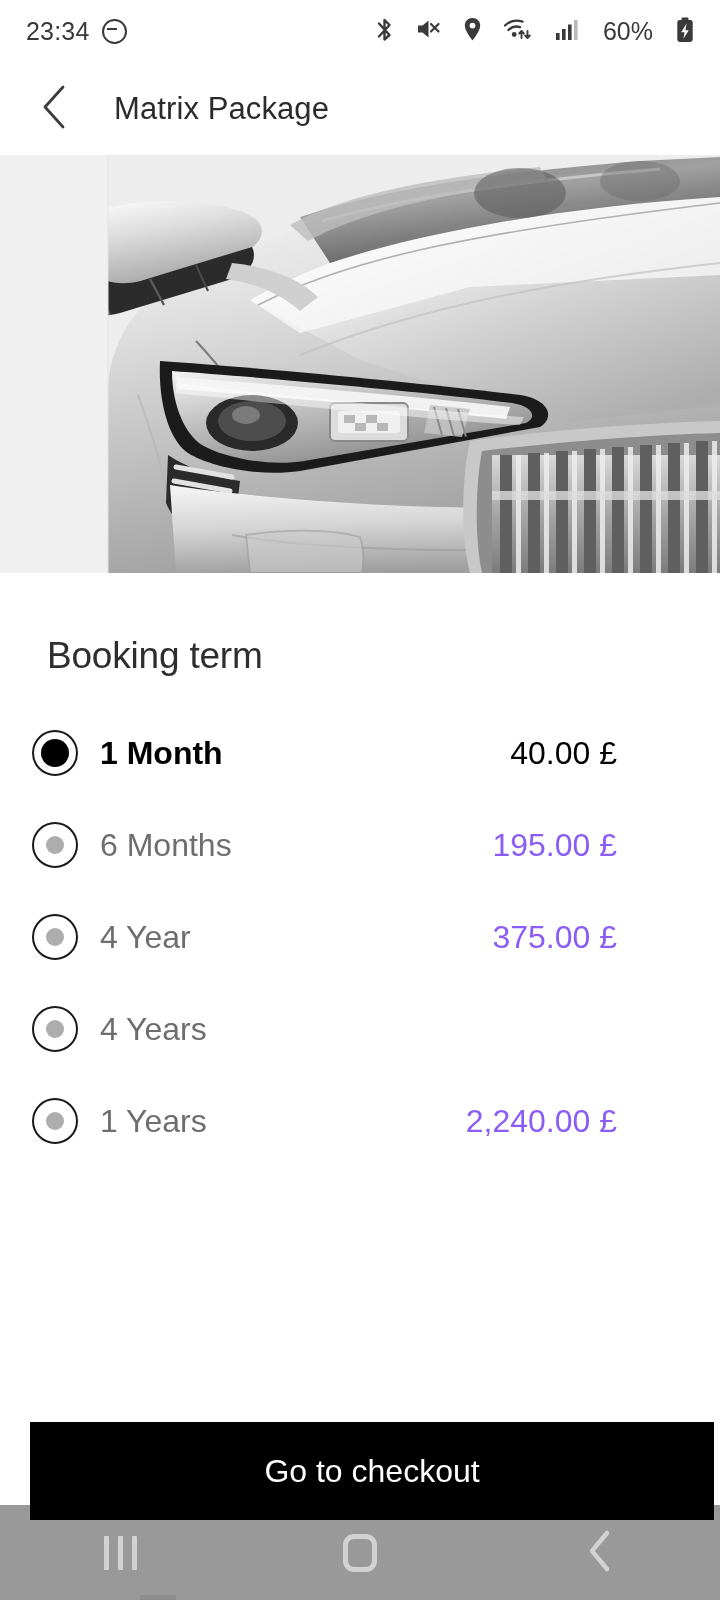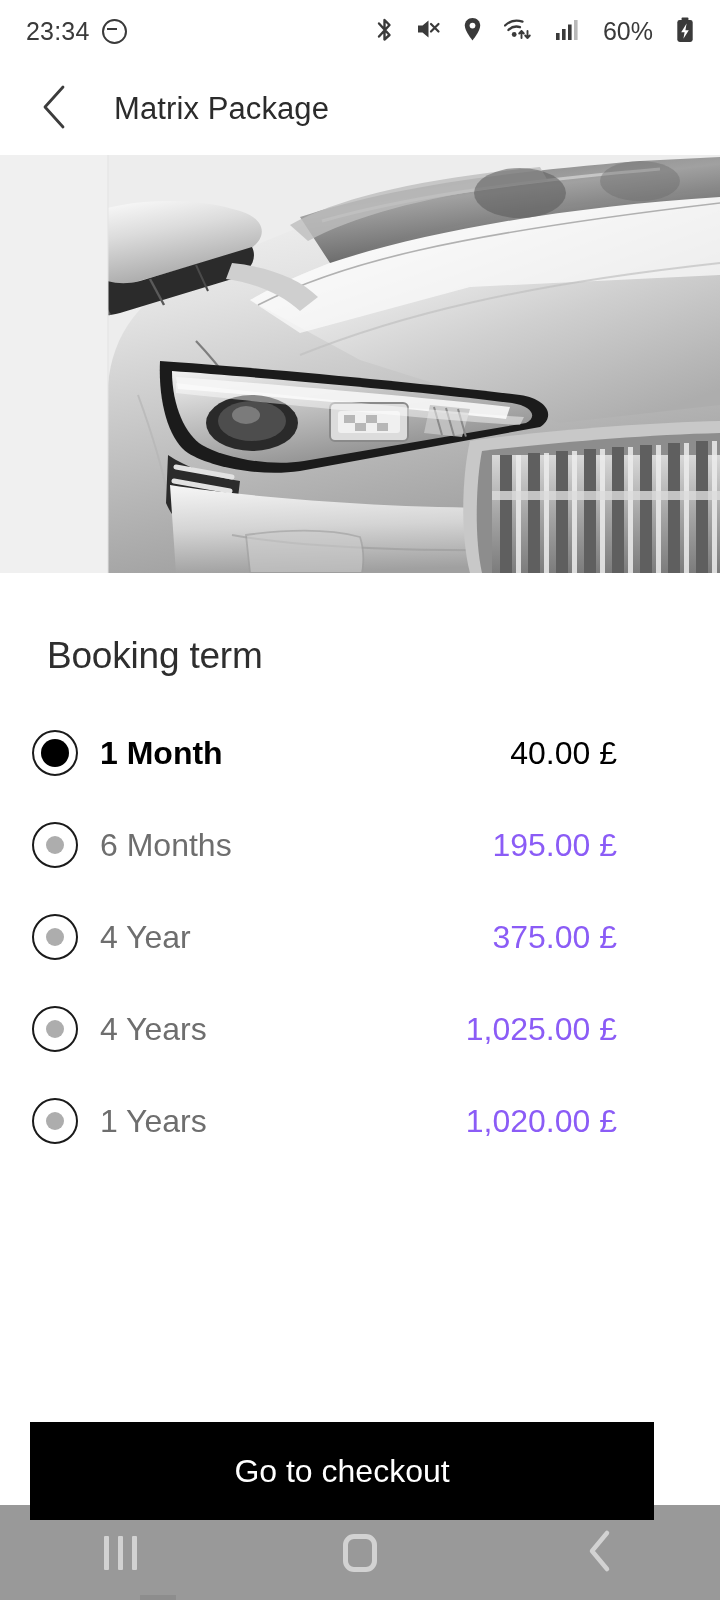--- a/index.html
+++ b/index.html
@@ -176,21 +176,21 @@
   .option-row.selected .option-price {
     color: #000000;
     font-weight: 400;
   }
 
   
   .checkout-btn {
     position: absolute;
     left: 30px;
     top: 1422px;
-    width: 624px;
+    width: 684px;
     height: 98px;
     background: #000000;
     color: #ffffff;
     display: flex;
     align-items: center;
     justify-content: center;
     font-size: 32px;
     border: none;
     padding: 0;
     cursor: pointer;
@@ -475,26 +475,25 @@
         <span class="option-price">195.00 £</span>
       </div>
       <div class="option-row">
         <span class="radio"></span>
         <span class="option-label">4 Year</span>
         <span class="option-price">375.00 £</span>
       </div>
       <div class="option-row">
         <span class="radio"></span>
         <span class="option-label">4 Years</span>
-        <span class="option-price">1,025.00 £</span>
       </div>
       <div class="option-row">
         <span class="radio"></span>
         <span class="option-label">1 Years</span>
-        <span class="option-price">1,020.00 £</span>
+        <span class="option-price">2,240.00 £</span>
       </div>
     </div>
 </div>
 
 <button class="checkout-btn">Go to checkout</button>
 
 <div class="nav-bar">
   <div class="nav-item">
     <span class="nav-recents">
       <span></span>

